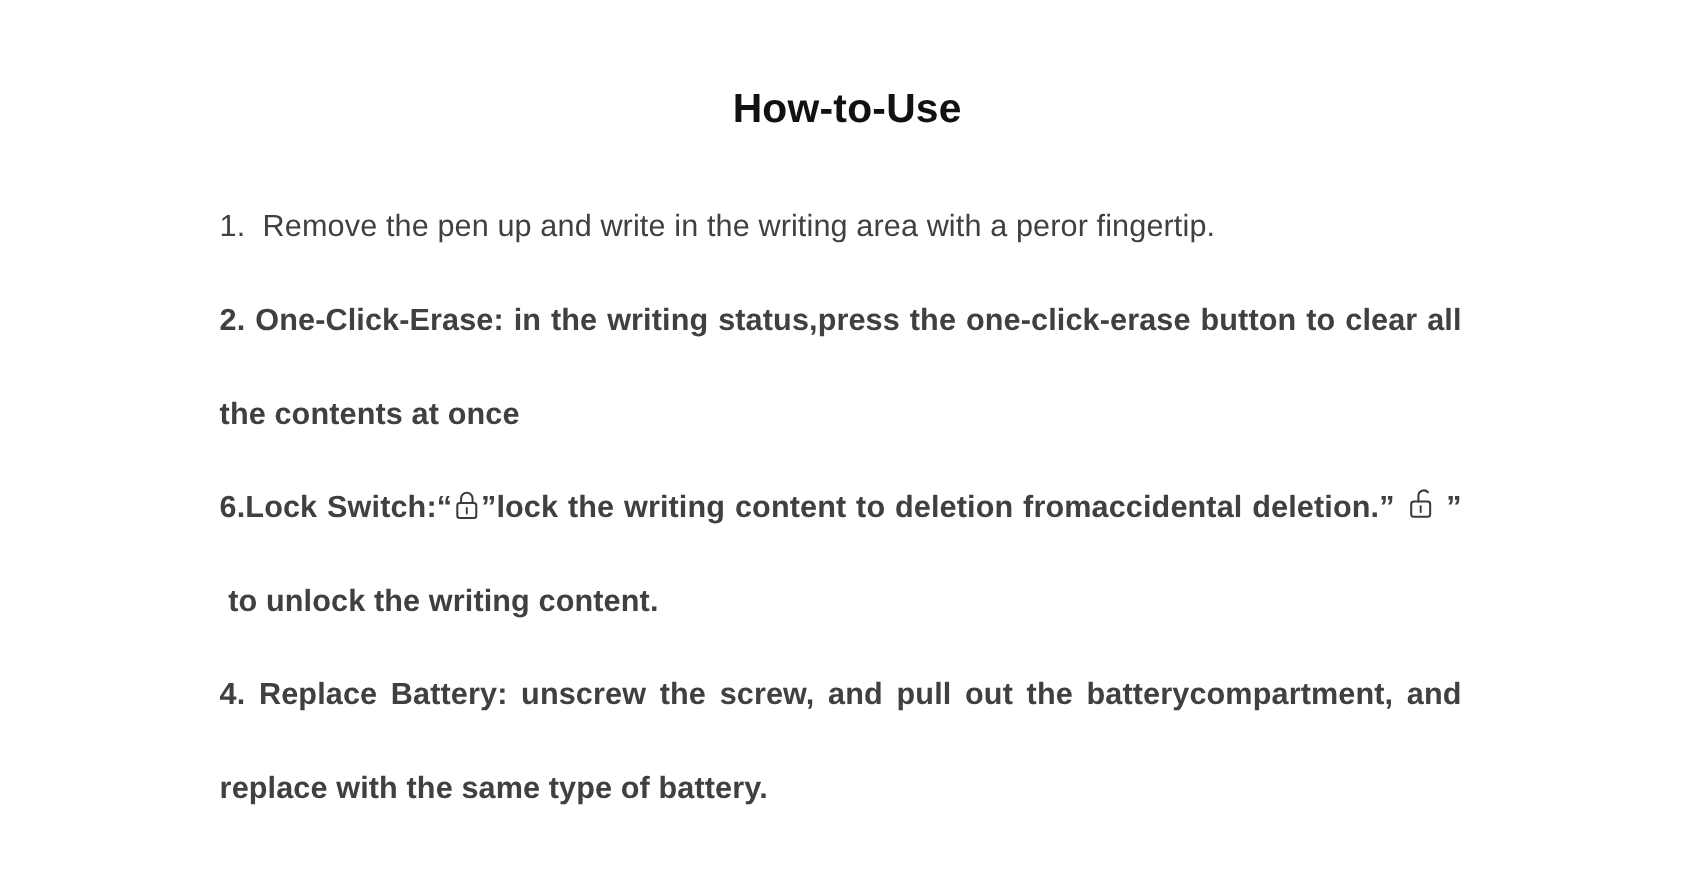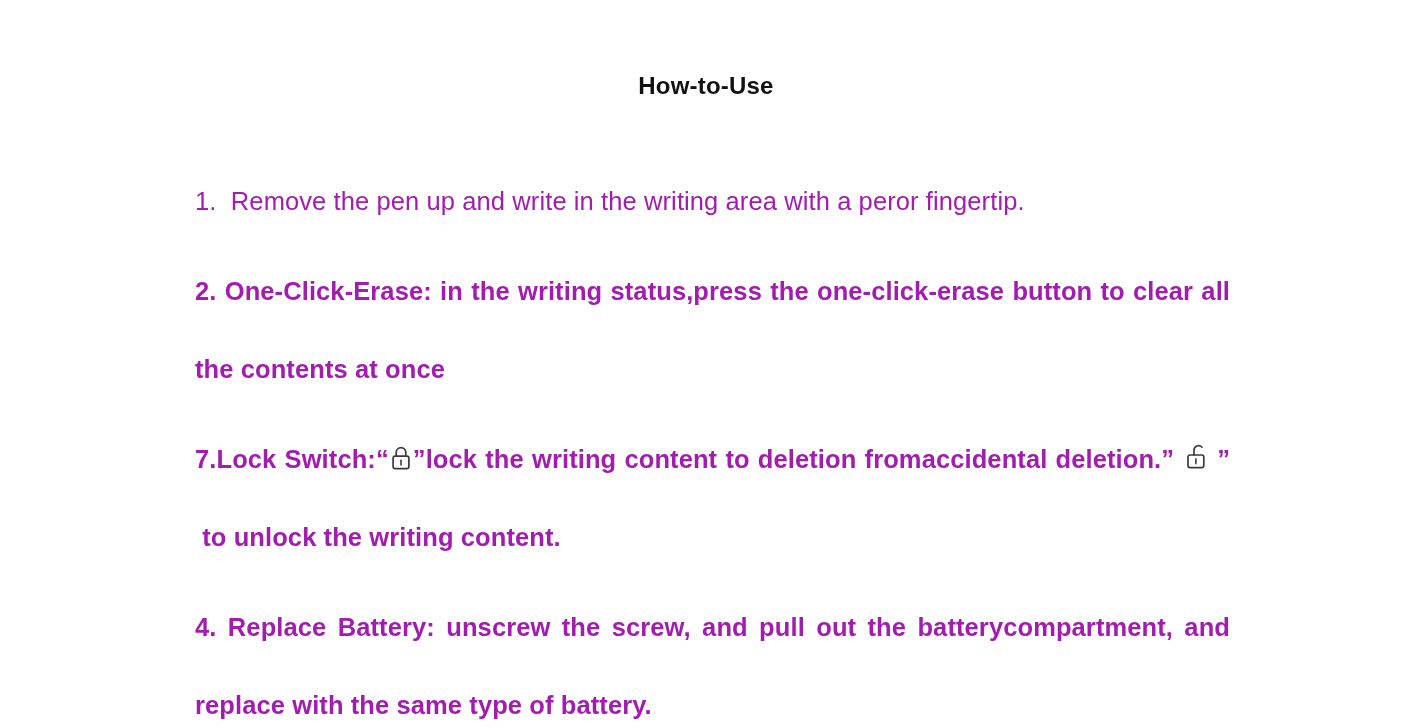--- a/index.html
+++ b/index.html
@@ -22,38 +22,38 @@
     height: 728px;
     background: #ffffff;
   }
 
   .doc-title {
     position: absolute;
     left: 0;
     top: 72px;
     width: 1412px;
     text-align: center;
-    font-size: 24px;
+    font-size: 34px;
     font-weight: bold;
     letter-spacing: 0.2px;
     color: #111111;
   }
 
   .body-block {
     position: absolute;
     left: 183px;
     top: 150px;
     width: 1035px;
   }
 
   .para {
     font-size: 25.5px;
     line-height: 78px;
-    color: #a21caf;
-    margin: 12px;
+    color: #404040;
+    margin: 0;
     letter-spacing: 0.1px;
   }
 
   .para.justify {
     text-align: justify;
     text-align-last: left;
     font-weight: bold;
   }
 
   .para.plain {
@@ -93,21 +93,21 @@
 
     <p class="para plain" style="width:1035px;">
       <span class="num-gap">1.</span><span class="num-gap">  </span><span>Remove the pen up and write in the writing area with a peror fingertip.</span>
     </p>
 
     <p class="para justify" style="width:1035px;">
       <span>2. One-Click-Erase: in the writing status,press the one-click-erase button to clear all the contents at once</span>
     </p>
 
     <p class="para justify" style="width:1035px;">
-      <span>7.Lock Switch:</span><span class="q">“</span><span class="lock-icon closed">
+      <span>6.Lock Switch:</span><span class="q">“</span><span class="lock-icon closed">
         <svg viewBox="0 0 22 26" width="22" height="26" aria-hidden="true">
           <path d="M6.2 11.2 V7.4 a4.8 4.8 0 0 1 9.6 0 V11.2" fill="none" stroke="#3b3b3b" stroke-width="1.7"></path>
           <rect x="3.1" y="11.1" width="15.8" height="12.6" rx="2.1" ry="2.1" fill="none" stroke="#3b3b3b" stroke-width="1.7"></rect>
           <line x1="11" y1="15.2" x2="11" y2="20.0" stroke="#3b3b3b" stroke-width="1.6" stroke-linecap="round"></line>
         </svg>
       </span><span class="q">”</span><span>lock the writing content to deletion fromaccidental deletion.</span><span class="q">”</span><span class="lock-icon open">
         <svg viewBox="0 0 26 30" width="26" height="30" aria-hidden="true">
           <path d="M10.0 13.0 V8.2 a4.6 4.6 0 0 1 8.0 -3.0" fill="none" stroke="#3b3b3b" stroke-width="1.7" stroke-linecap="round"></path>
           <rect x="4.0" y="13.0" width="15.8" height="12.6" rx="2.1" ry="2.1" fill="none" stroke="#3b3b3b" stroke-width="1.7"></rect>
           <line x1="11.9" y1="16.9" x2="11.9" y2="21.8" stroke="#3b3b3b" stroke-width="1.6" stroke-linecap="round"></line>

